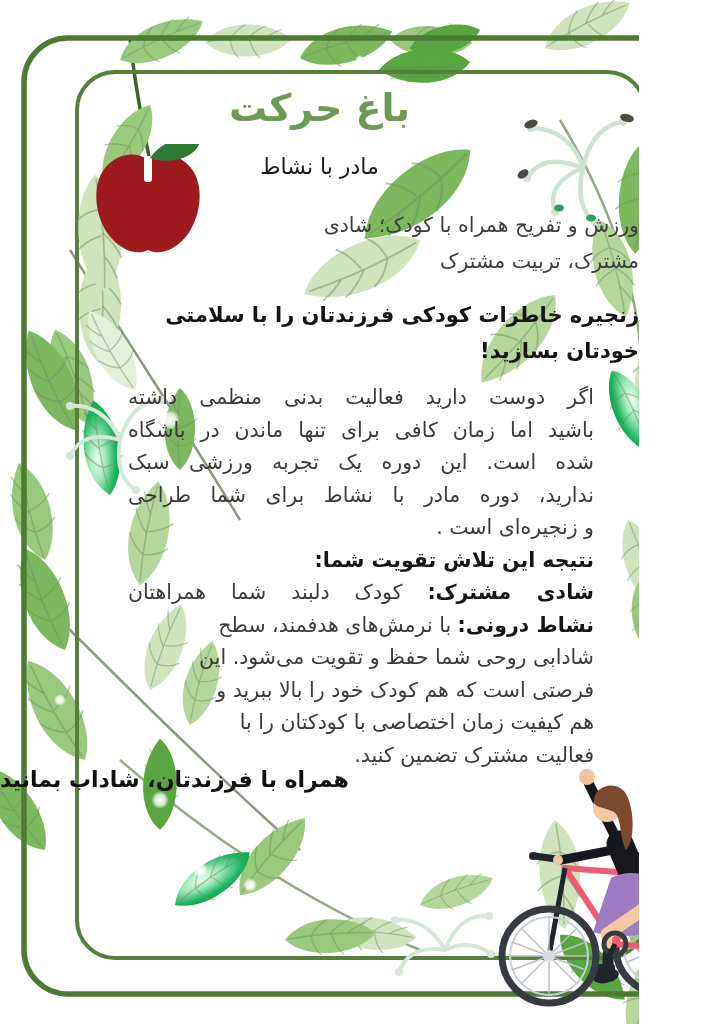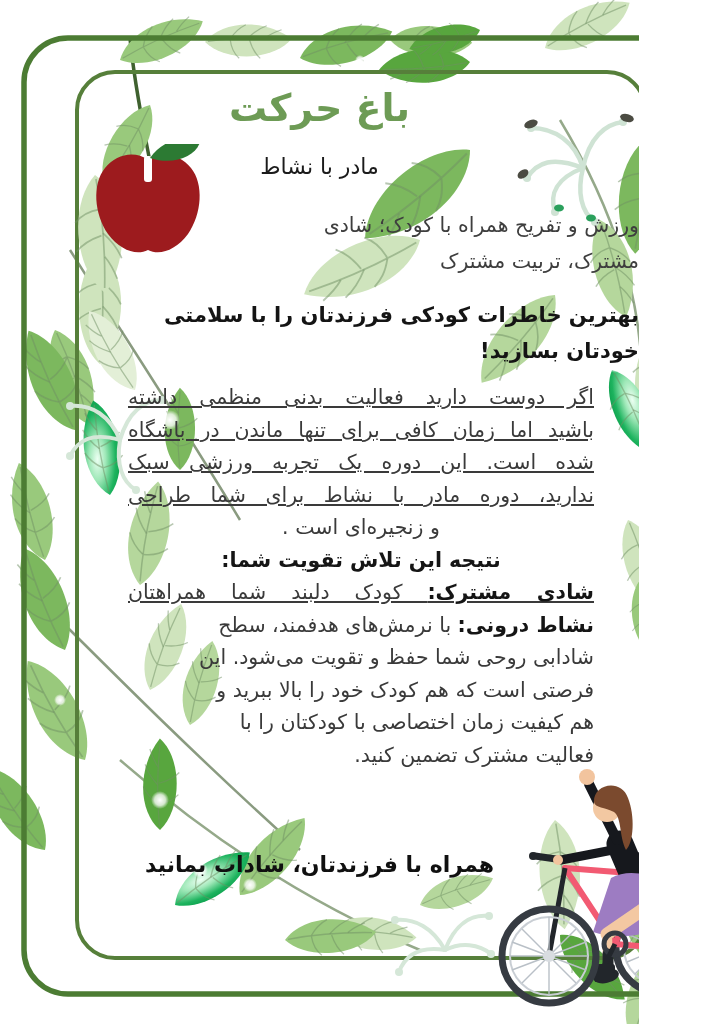--- a/index.html
+++ b/index.html
@@ -9,26 +9,26 @@
   .content{position:absolute;inset:0;z-index:2;direction:rtl;}
   .content h1{position:absolute;top:86px;left:0;right:0;margin:0;text-align:center;
       font-size:38px;font-weight:bold;color:var(--title-green,#6d9b55);}
   .content h2{position:absolute;top:154px;left:0;right:0;margin:0;text-align:center;
       font-size:22px;font-weight:normal;color:#1b1b1b;}
   .intro{position:absolute;top:207px;left:0;right:0;font-size:20.5px;line-height:36px;color:#3e3e3e;}
   .highlight{position:absolute;top:297px;left:0;right:0;font-size:21px;line-height:36px;
       font-weight:bold;color:#141414;}
   .bodytext{position:absolute;top:381px;left:128px;width:466px;font-size:20.5px;
       line-height:32.5px;color:var(--body-text,#3a3a3a);}
-  .closing{position:absolute;top:852px;left:0;right:0;text-align:center;font-size:22px;
+  .closing{position:absolute;top:767px;left:0;right:0;text-align:left;font-size:22px;
       font-weight:bold;color:#101010;}
   .line{white-space:pre-wrap;}
   .line.center{text-align:right;}
-  .line.right{text-align:center;}
-  .line.justify{text-align:justify;text-align-last:justify;text-decoration:underline;}
+  .line.right{text-align:right;}
+  .line.justify{text-align:justify;text-align-last:justify;}
   .line b{font-weight:bold;color:#151515;}
   .apple-svg{position:absolute;left:84px;top:144px;z-index:3;}
   .cyclist-svg{position:absolute;left:495px;top:756px;z-index:4;}
   .vein{fill:none;stroke:#6f8f63;stroke-width:1.3;opacity:.5;}
 </style>
 </head>
 <body>
 
 <div class="page">
 
@@ -194,21 +194,21 @@
   </svg>
 
   <div class="content">
     <h1>باغ حرکت</h1>
     <h2>مادر با نشاط</h2>
     <div class="intro" id="intro">
         <div class="line center"><span>ورزش و تفریح همراه با کودک؛ شادی</span></div>
         <div class="line center"><span>مشترک، تربیت مشترک</span></div>
       </div>
     <div class="highlight" id="highlight">
-        <div class="line center"><span>بهترین خاطرات کودکی فرزندتان را با سلامتی</span></div>
+        <div class="line center"><span>زنجیره خاطرات کودکی فرزندتان را با سلامتی</span></div>
         <div class="line center"><span>خودتان بسازید!</span></div>
       </div>
     <div class="bodytext" id="bodyLines">
         <div class="line justify"><span>اگر دوست دارید فعالیت بدنی منظمی داشته</span></div>
         <div class="line justify"><span>باشید اما زمان کافی برای تنها ماندن در باشگاه</span></div>
         <div class="line justify"><span>شده است. این دوره یک تجربه ورزشی سبک</span></div>
         <div class="line justify"><span>ندارید، دوره مادر با نشاط برای شما طراحی</span></div>
         <div class="line right"><span>و زنجیره‌ای است .</span></div>
         <div class="line right"><b>نتیجه این تلاش تقویت شما:</b></div>
         <div class="line justify"><b>شادی مشترک:</b><span> کودک دلبند شما همراهتان</span></div>

